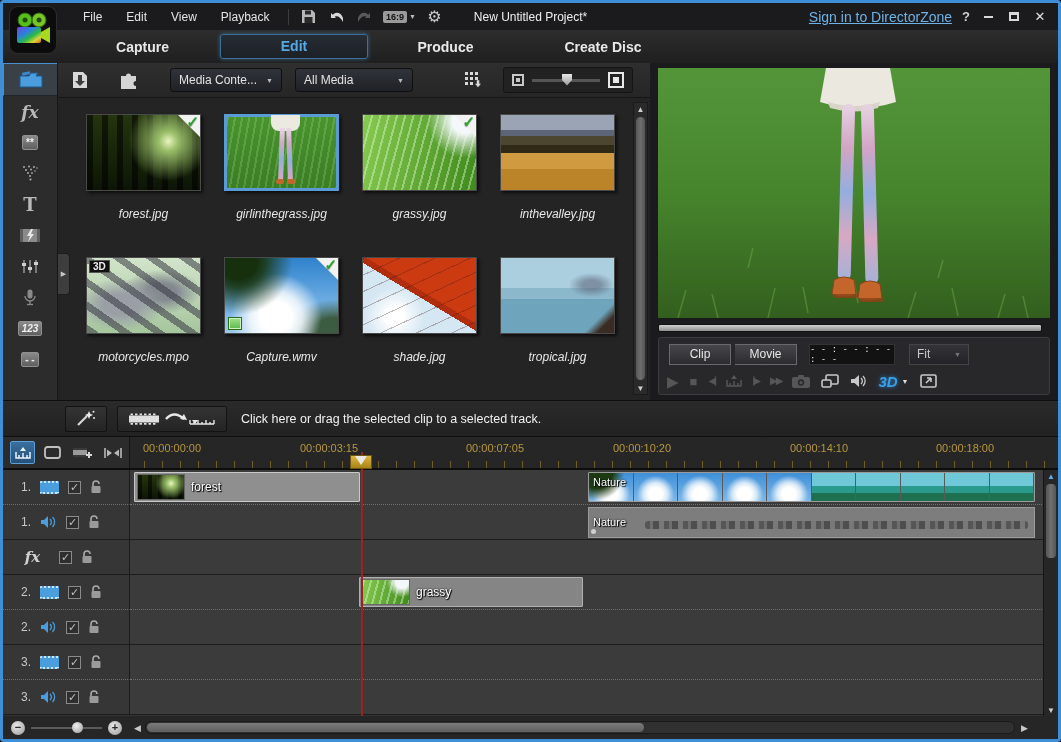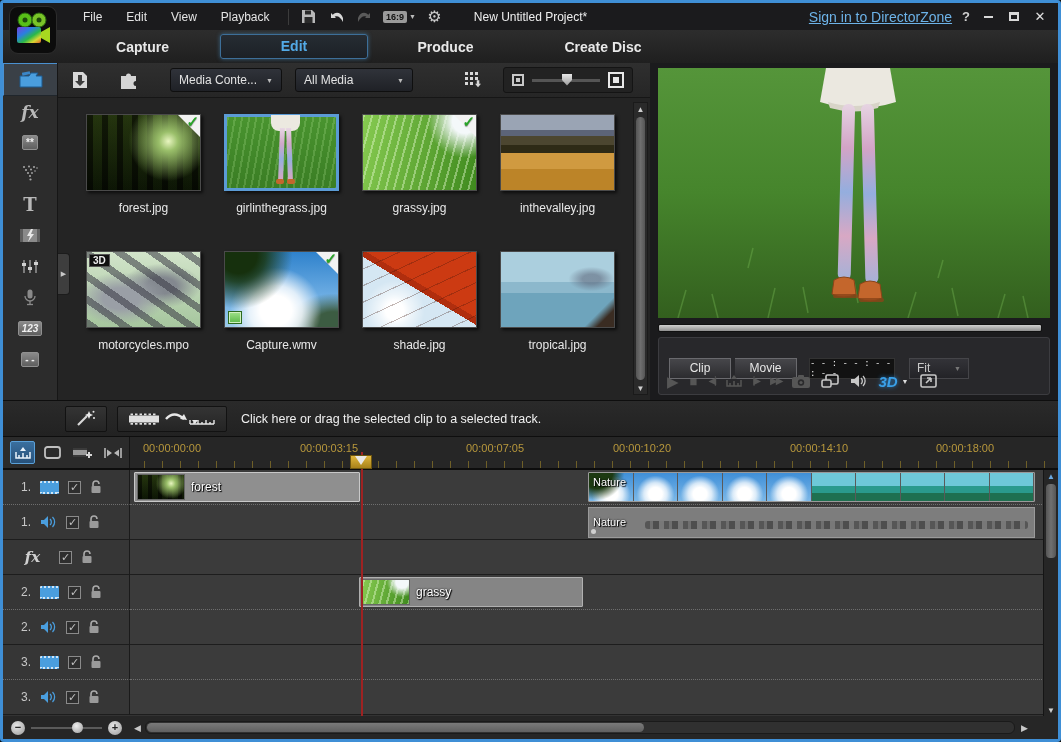--- a/index.html
+++ b/index.html
@@ -59,41 +59,41 @@
                padding:16px 0 0 28px;align-content:start;}
   .mitem{width:115px;}
   .thumb{position:relative;width:115px;height:77px;border:1px solid #4a4a4a;box-shadow:2px 2px 3px #000a;}
   .thumb.sel{border:3px solid #5b9bd5;}
   .corner{position:absolute;right:0;top:0;width:0;height:0;border-left:22px solid transparent;border-top:22px solid #f2f2f2;}
   .check{position:absolute;right:1px;top:-2px;color:#28a428;font-size:15px;font-weight:bold;text-shadow:0 1px 1px #0006;}
   .badge3d{position:absolute;left:2px;top:2px;background:#111;color:#eee;font-size:10px;font-weight:bold;
            padding:0 3px;border:1px solid #555;}
   .filmchip{position:absolute;left:3px;bottom:3px;width:14px;height:13px;background:linear-gradient(#9fe28a,#5cb848);
             border:1px solid #2c6a1e;box-shadow:inset 0 0 0 1px #d0f0c0;}
-  .mlabel{margin-top:10px;text-align:center;font-size:12px;color:#e8e8e8;white-space:nowrap;}
+  .mlabel{margin-top:16px;text-align:center;font-size:12px;color:#e8e8e8;white-space:nowrap;font-style:italic;}
   .legs-l,.legs-r{position:absolute;top:11px;width:5px;height:52px;background:linear-gradient(#e8d8e4,#d0a8c8 30%,#96aede 60%,#d8a8c0);}
   .legs-l{left:52px;transform:rotate(2deg);}
   .legs-r{left:60px;transform:rotate(-2deg);}
   .skirt{position:absolute;left:44px;top:-2px;width:29px;height:16px;background:#ece9e0;border-radius:0 0 8px 8px;}
   .shoe{position:absolute;width:8px;height:5px;background:#c4662c;border-radius:2px;top:62px;}
   .lib-scroll{position:absolute;right:2px;top:39px;bottom:5px;width:15px;background:#2a2a2a;border:1px solid #1a1a1a;}
   .scroll-arrow{position:absolute;left:0;right:0;height:12px;display:flex;align-items:center;justify-content:center;
                 color:#cfcfcf;font-size:8px;}
   .lib-thumb-v{position:absolute;left:2px;right:2px;top:14px;bottom:14px;background:linear-gradient(90deg,#555,#6e6e6e,#555);border-radius:5px;}
   .flyout{position:absolute;left:0;top:190px;width:12px;height:42px;background:#3e3e3e;border:1px solid #1c1c1c;
           border-left:none;border-radius:0 4px 4px 0;display:flex;align-items:center;justify-content:center;
           color:#c8c8c8;font-size:7px;}
   
   .preview{position:absolute;left:650px;top:63px;width:408px;height:337px;background:#1b1b1d;}
   .video{position:absolute;left:8px;top:5px;width:392px;height:250px;background:#2a2a2a;overflow:hidden;}
   .seekbar{position:absolute;left:8px;top:261px;width:384px;height:8px;background:linear-gradient(#cfcfcf,#8f8f8f);
            border:1px solid #111;border-radius:2px;}
   .pv-panel{position:absolute;left:8px;top:274px;width:392px;height:58px;background:#28282b;
             border:1px solid #3c3c40;border-radius:3px;}
-  .pv-row1{position:absolute;left:10px;top:19px;right:6px;height:22px;display:flex;align-items:center;gap:4px;}
+  .pv-row1{position:absolute;left:10px;top:5px;right:6px;height:22px;display:flex;align-items:center;gap:4px;}
   .pv-btn{width:62px;height:21px;background:linear-gradient(#46464a,#2c2c2f);border:1px solid #6a6a6e;
           color:#e6e6e6;font-size:12px;display:flex;align-items:center;justify-content:center;}
   .pv-btn.right{border-left:none;}
   .timecode{width:86px;height:21px;margin-left:8px;background:#121212;border:1px solid #333;color:#e8e8e8;
             font-family:"DejaVu Sans Mono",monospace;font-size:9px;display:flex;align-items:center;justify-content:center;}
   .fit-dd{width:60px;height:21px;margin-left:10px;background:linear-gradient(#333338,#232327);border:1px solid #454549;
           display:flex;align-items:center;justify-content:space-between;padding:0 7px;font-size:12px;color:#c8c8c8;}
   .pv-row2{position:absolute;left:8px;top:30px;right:4px;height:26px;display:flex;align-items:center;gap:11px;}
   .tr-ico{font-size:15px;color:#565656;line-height:1;}
   .tr-sm{font-size:10px;letter-spacing:-2px;}

